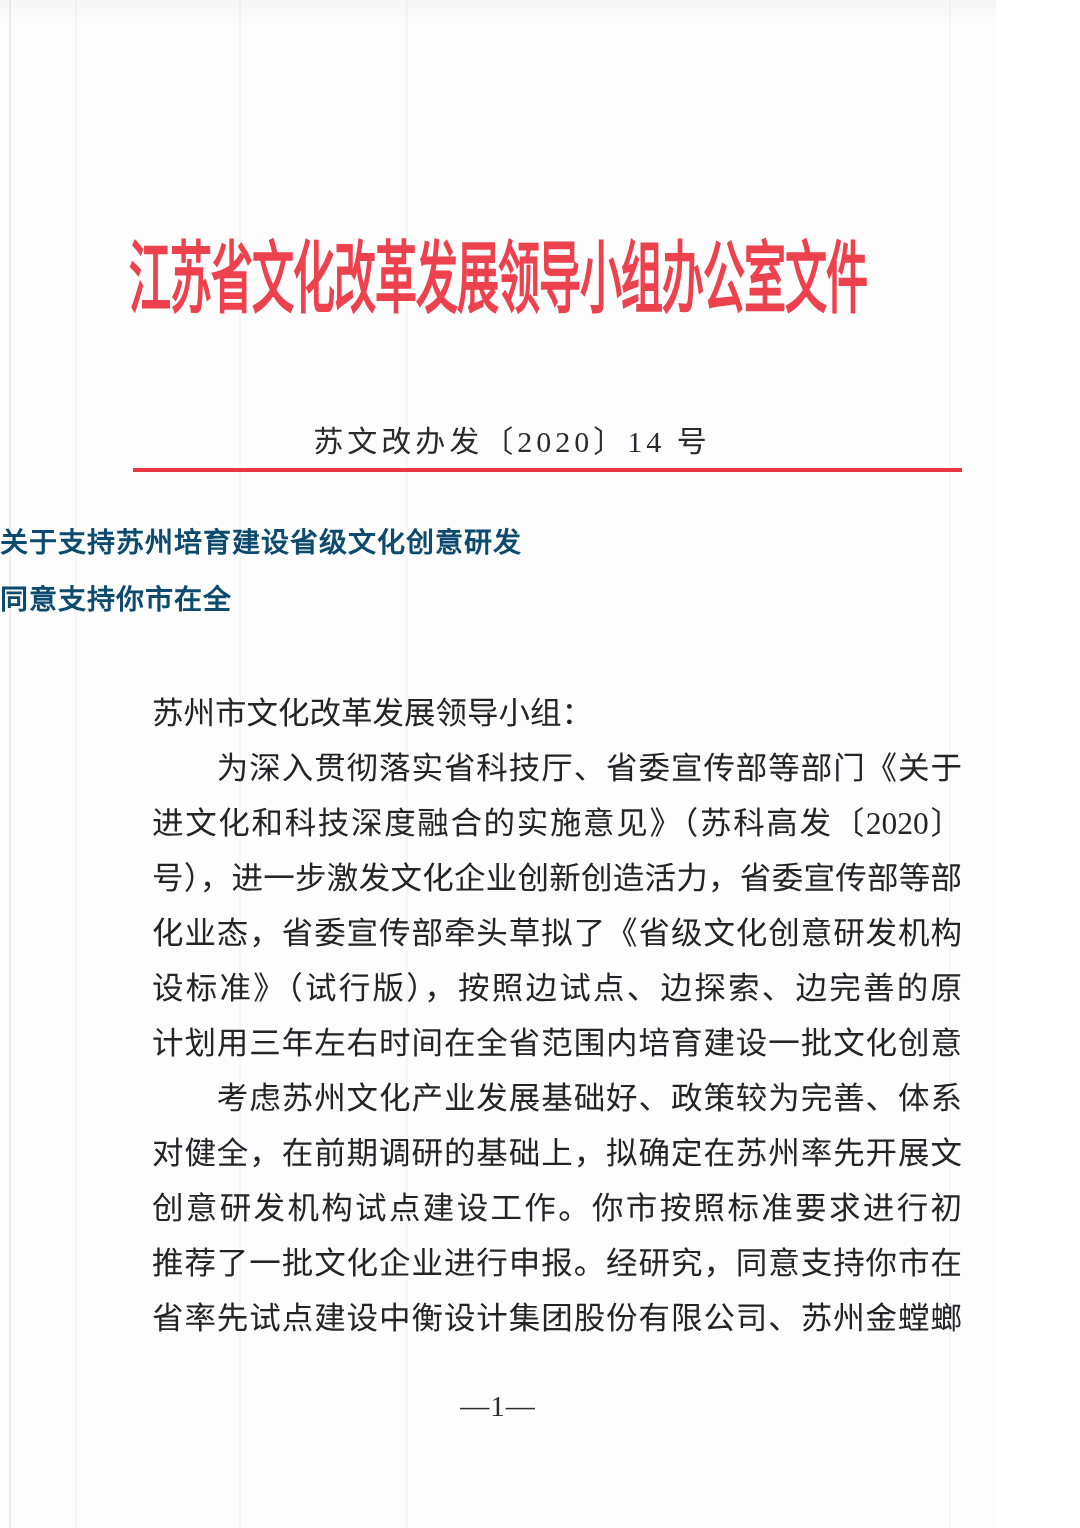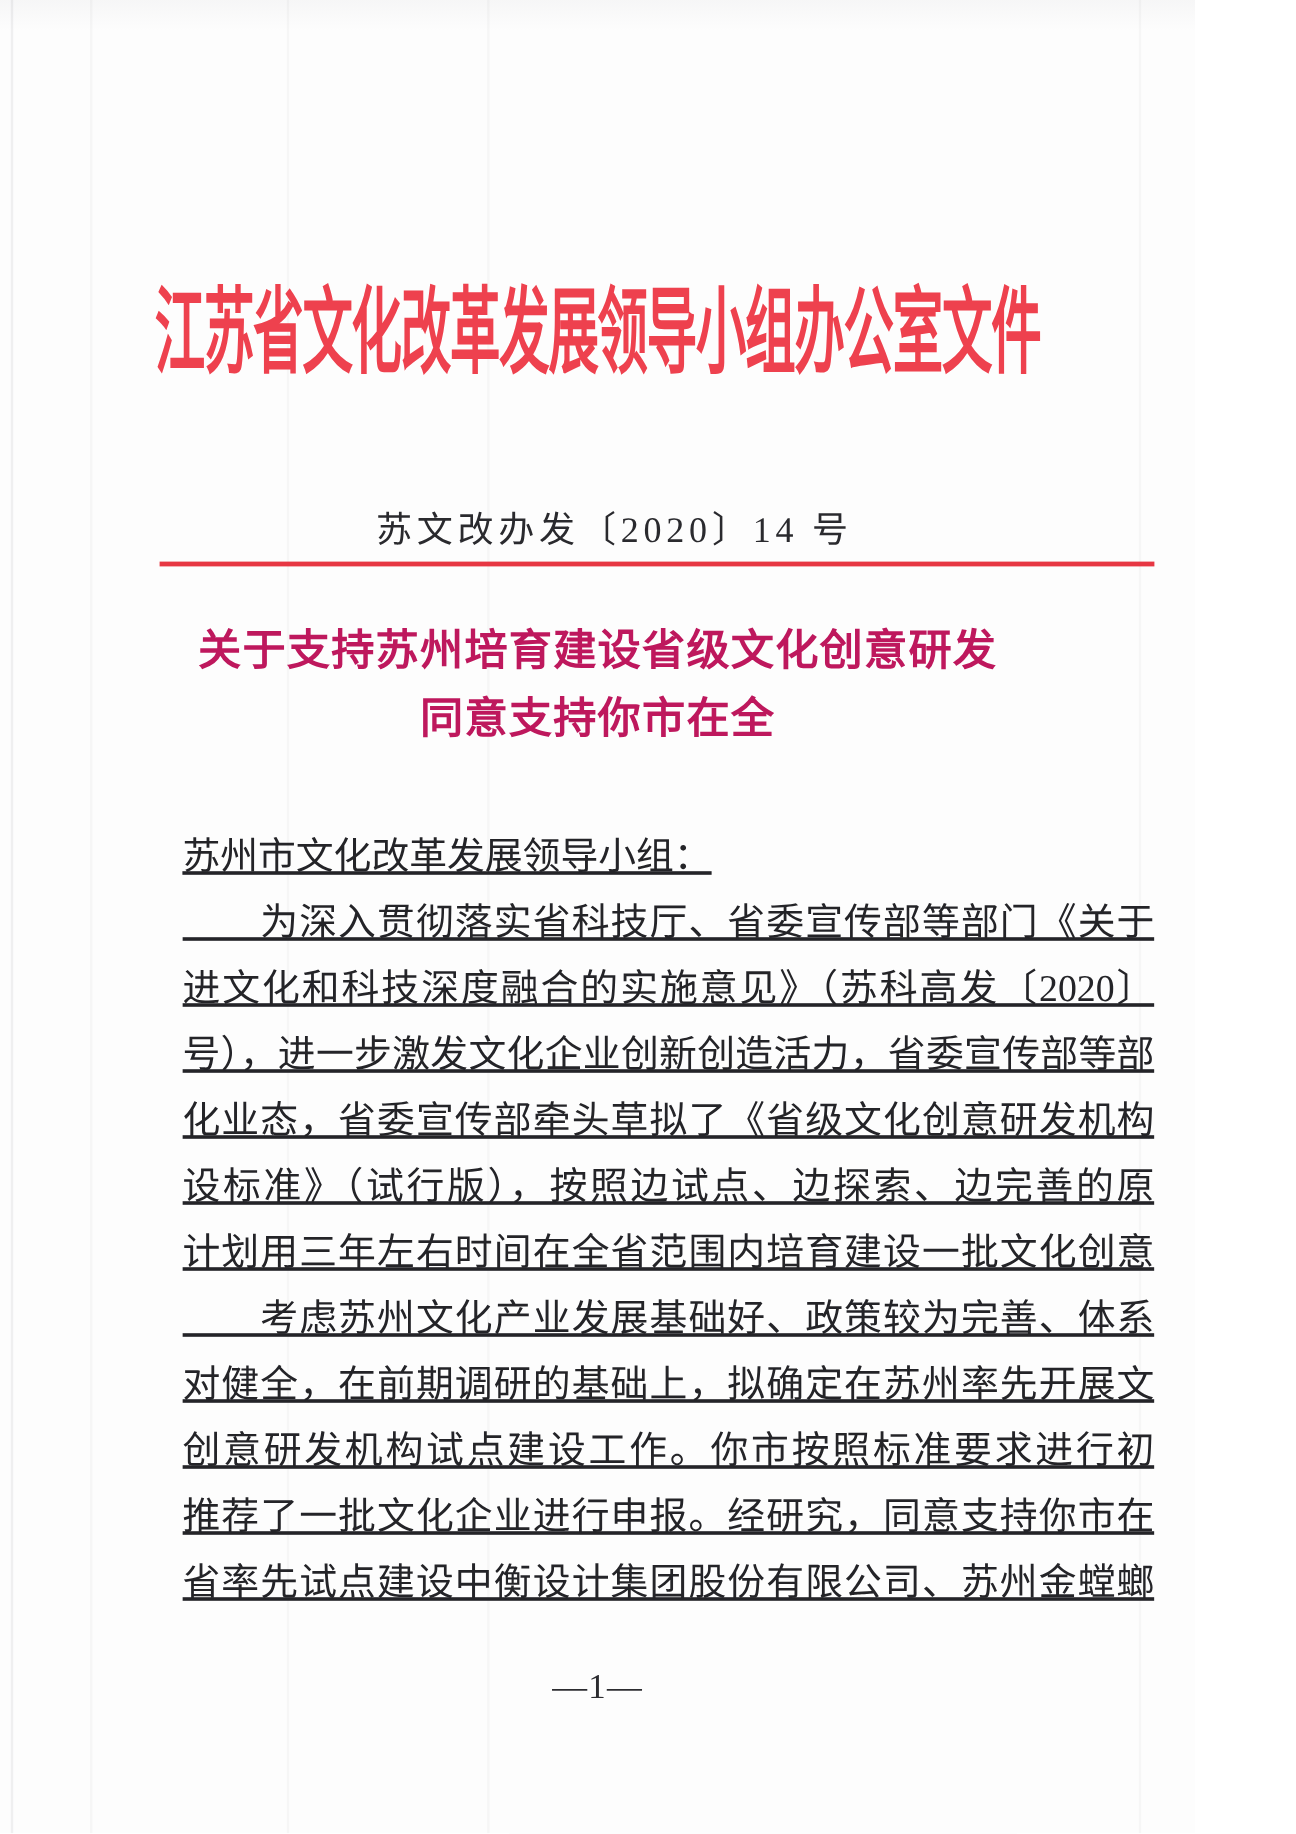--- a/index.html
+++ b/index.html
@@ -84,43 +84,41 @@
     height: 4px;
     background: var(--line-red, #e73743);
   }
 
   
   .doc-title {
     position: absolute;
     top: 514px;
     left: 0;
     width: 100%;
-    text-align: center;
     font-weight: bold;
-    font-size: 36px;
+    font-size: 28px;
     line-height: 57px;
     letter-spacing: 1px;
-    color: #be185d;
+    color: #0c4a6e;
   }
   .doc-title .t-line { display: block; white-space: nowrap; }
 
   
   .body-block {
     position: absolute;
     top: 686px;
     left: 152px;
     width: 810px;
     font-size: 31.5px;
     line-height: 55px;
     color: #242428;
   }
   .body-block .line {
     height: 55px;
     white-space: nowrap;
-    text-decoration: underline;
   }
   .body-block .line.just {
     white-space: normal;
     text-align: justify;
     text-align-last: justify;
     text-justify: inter-character;
     overflow: hidden;
   }
 
   

